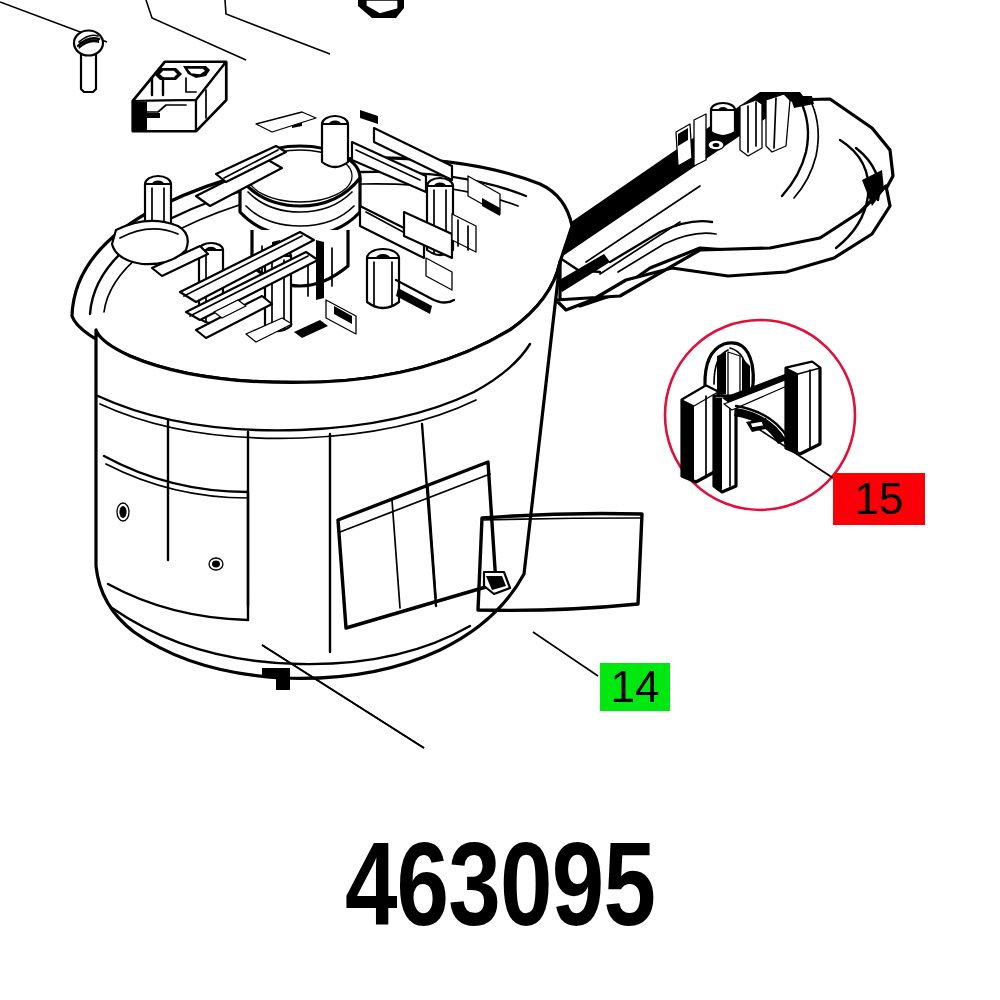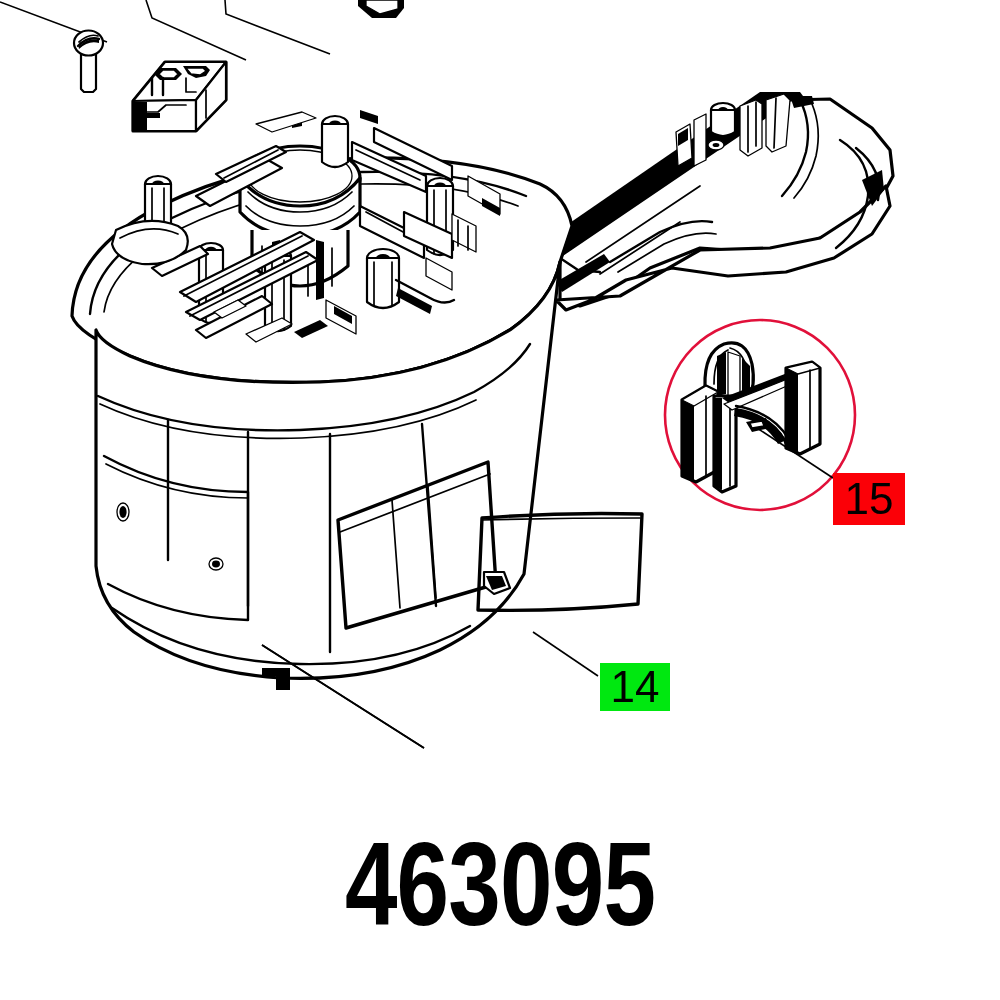--- a/index.html
+++ b/index.html
@@ -415,19 +415,19 @@
       <path class="leader" d="M 262 645 L 424 748"></path>
       <path class="leader" d="M 424 748 L 262 645"></path>
     </g>
 
   </svg>
 
   <div class="callout-box" id="callout-14" style="background: rgb(0, 232, 16); color: rgb(0, 0, 0); left: 600px; top: 663px; width: 70px; height: 48px;">
     <span>14</span>
   </div>
 
-  <div class="callout-box" id="callout-15" style="background: rgb(251, 0, 7); color: rgb(0, 0, 0); left: 833px; top: 473px; width: 72px; height: 52px;">
+  <div class="callout-box" id="callout-15" style="background: rgb(251, 0, 7); color: rgb(0, 0, 0); left: 833px; top: 473px; width: 92px; height: 52px;">
     <span>15</span>
   </div>
 
   <div id="part-number">463095</div>
 
 </div>
 
 </body></html>

